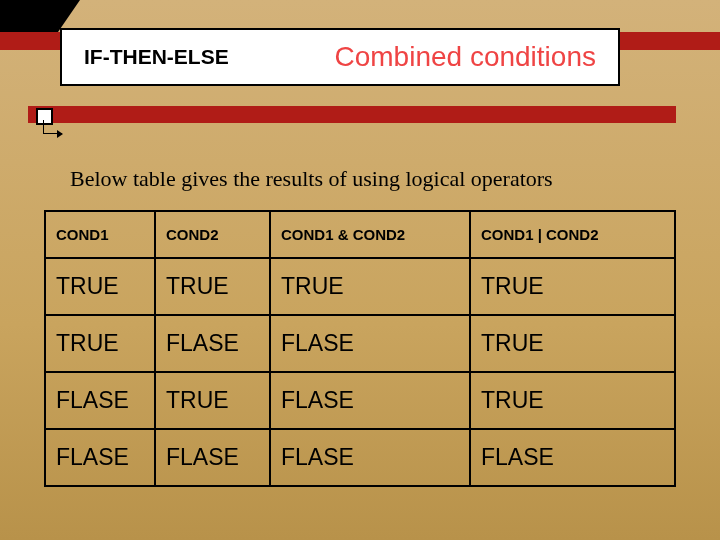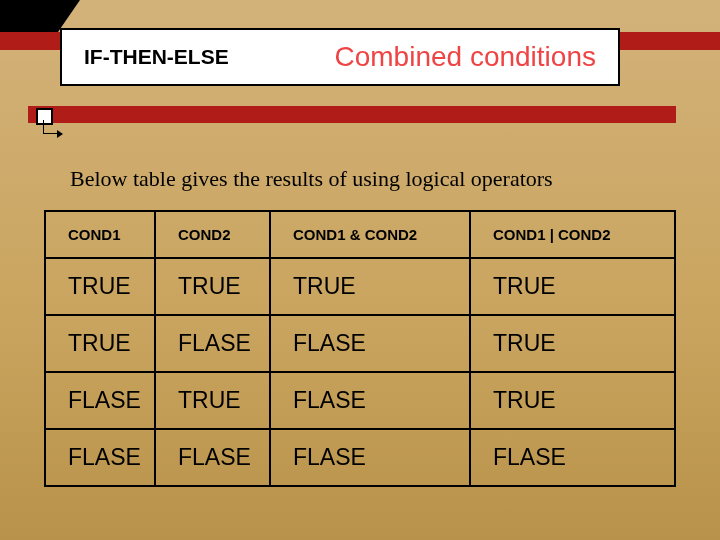--- a/index.html
+++ b/index.html
@@ -61,21 +61,21 @@
     border:2px solid #000;
     border-collapse:collapse;
     table-layout:fixed;
   }
   .tbl-wrap col.c1{width:110px}
   .tbl-wrap col.c2{width:115px}
   .tbl-wrap col.c3{width:200px}
   .tbl-wrap col.c4{width:205px}
   .tbl-wrap th,.tbl-wrap td{
     border:2px solid #000;
-    padding:14px 22px;
+    padding:14px 10px;
     text-align:left;
     font-family:Verdana,Geneva,sans-serif;
     background:transparent;
   }
   .tbl-wrap th{font-weight:700;font-size:15px}
   .tbl-wrap td{font-size:23px}
 </style>
 </head>
 <body>
 

